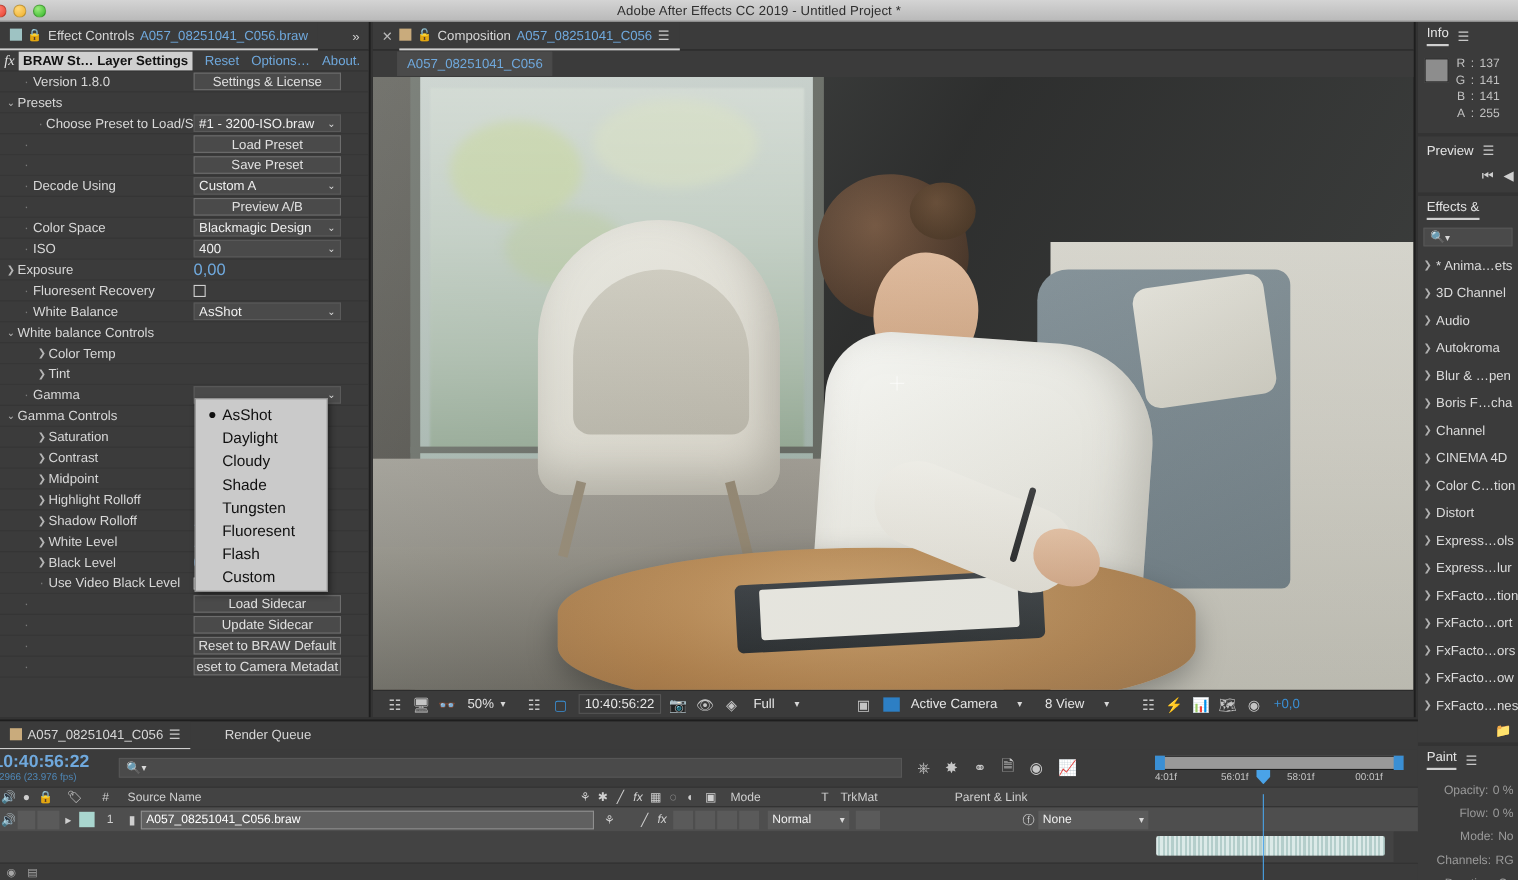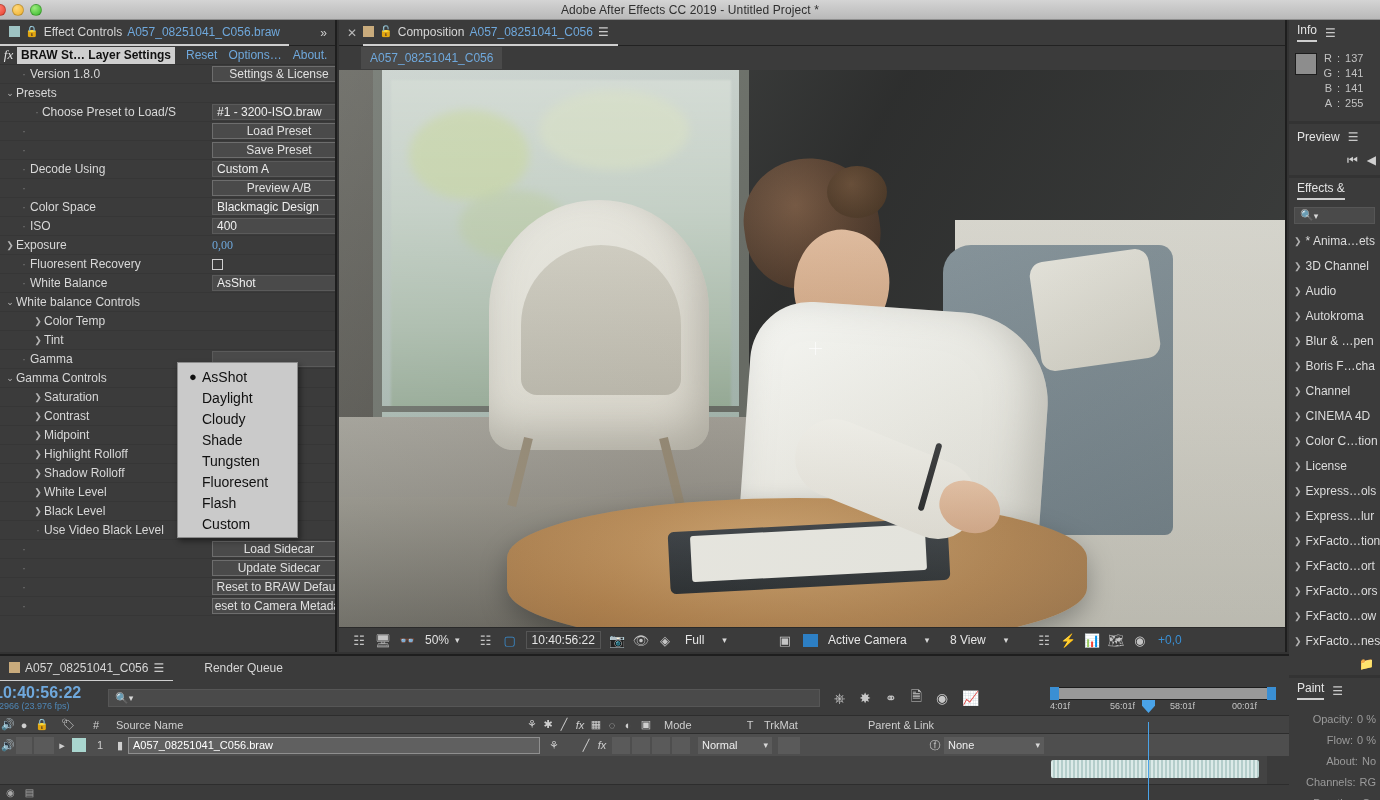--- a/index.html
+++ b/index.html
@@ -69,22 +69,22 @@
   }
   .fx-link { color: #6fa8dc; font-size: 12px; margin-left: 11px; }
 
   .row {
     display: flex; align-items: center; height: 19px;
     border-bottom: 1px solid #363636; position: relative;
   }
   .row .lbl { font-size: 12px; color: #d8d8d8; white-space: nowrap; }
   .twirl { color: #b5b5b5; font-size: 9px; width: 12px; text-align: center; display:inline-block;}
   .bullet-dot { color: #7a7a7a; font-size: 12px; width: 12px; text-align: center; display:inline-block;}
-  .valuecol { position: absolute; left: 176px; width: 134px; display: flex; align-items: center; margin-left: 36px; }
-  .num { color: #6fa8dc; font-size: 12px; font-family: Liberation Serif, serif; }
+  .valuecol { position: absolute; left: 176px; width: 134px; display: flex; align-items: center; }
+  .num { color: #6fa8dc; font-size: 15px; }
   .ctl-btn {
     width: 134px; height: 16px; background: #4a4a4a; border: 1px solid #6d6d6d;
     color: #e0e0e0; font-size: 12px; text-align: center; line-height: 14px;
     overflow: hidden; white-space: nowrap;
   }
   .ctl-select {
     width: 134px; height: 16px; background: #4a4a4a; border: 1px solid #5a5a5a;
     color: #efefef; font-size: 12px; line-height: 14px; padding-left: 4px;
     display: flex; align-items: center; justify-content: space-between;
     padding-right: 4px; white-space: nowrap; overflow: hidden;
@@ -824,21 +824,21 @@
           <div class="fx-item">
             <span class="tw">❯</span>
             <span>CINEMA 4D</span>
           </div>
           <div class="fx-item">
             <span class="tw">❯</span>
             <span>Color C…tion</span>
           </div>
           <div class="fx-item">
             <span class="tw">❯</span>
-            <span>License</span>
+            <span>Distort</span>
           </div>
           <div class="fx-item">
             <span class="tw">❯</span>
             <span>Express…ols</span>
           </div>
           <div class="fx-item">
             <span class="tw">❯</span>
             <span>Express…lur</span>
           </div>
           <div class="fx-item">
@@ -875,21 +875,21 @@
       <div class="paint-body" id="paint-rows">
           <div class="prow">
             <span>Opacity:</span>
             <span>0 %</span>
           </div>
           <div class="prow">
             <span>Flow:</span>
             <span>0 %</span>
           </div>
           <div class="prow">
-            <span>About:</span>
+            <span>Mode:</span>
             <span>No</span>
           </div>
           <div class="prow">
             <span>Channels:</span>
             <span>RG</span>
           </div>
           <div class="prow">
             <span>Duration:</span>
             <span>Co</span>
           </div>

